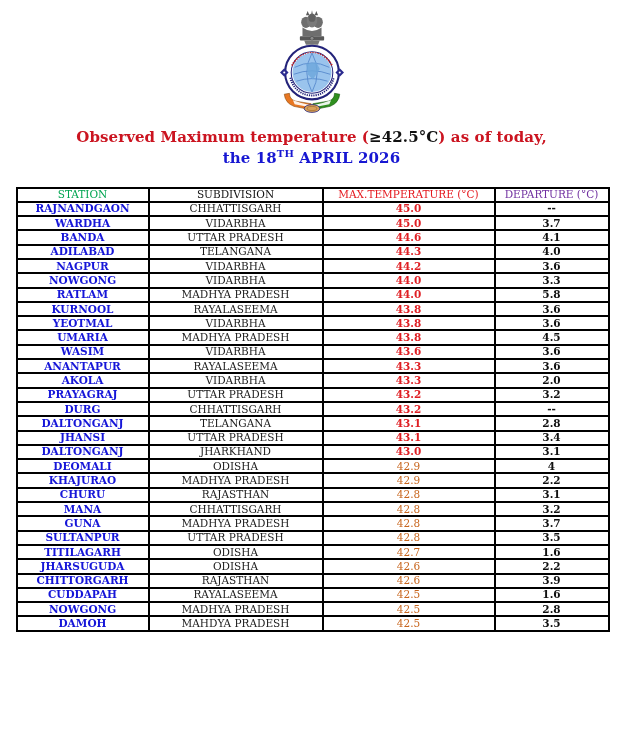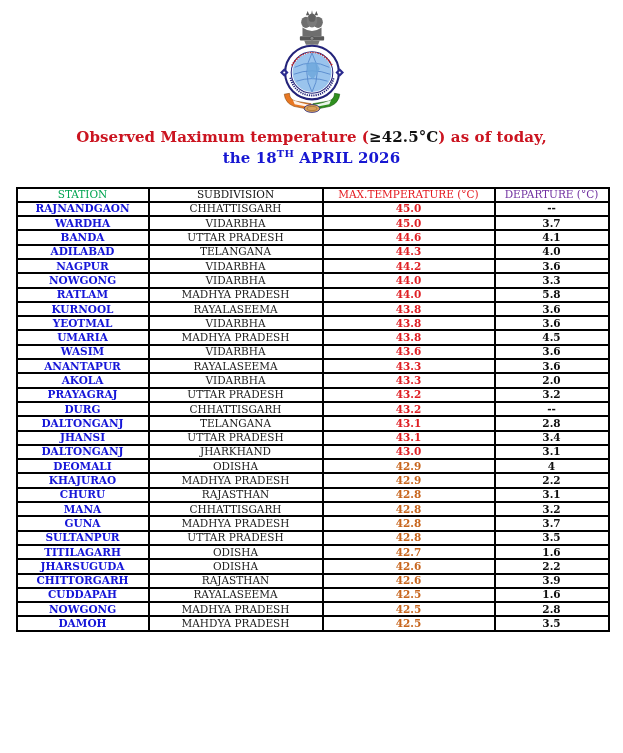--- a/index.html
+++ b/index.html
@@ -53,21 +53,21 @@
     white-space: nowrap;
   }
   th { font-weight: normal; border-radius: 6px; }
   th.h-station { color: #00a551; }
   th.h-subdivision { color: #111111; }
   th.h-temp { color: #e5181e; }
   th.h-departure { color: #7030a0; }
   td.c-station { color: #1616d8; font-weight: bold; }
   td.c-subdivision { color: #1b1b1b; font-weight: normal; }
   td.c-temp-red { color: #df1f24; font-weight: bold; }
-  td.c-temp-orange { color: #c8661e; font-weight: bold; }
+  td.c-temp-orange { color: #c8661e; font-weight: normal; }
   td.c-departure { color: #111111; font-weight: bold; }
 </style>
 </head>
 <body>
 
 <div class="page">
 
   <div class="logo-wrap">
     <svg width="78" height="118" viewBox="0 0 90 122" aria-hidden="true">
 

